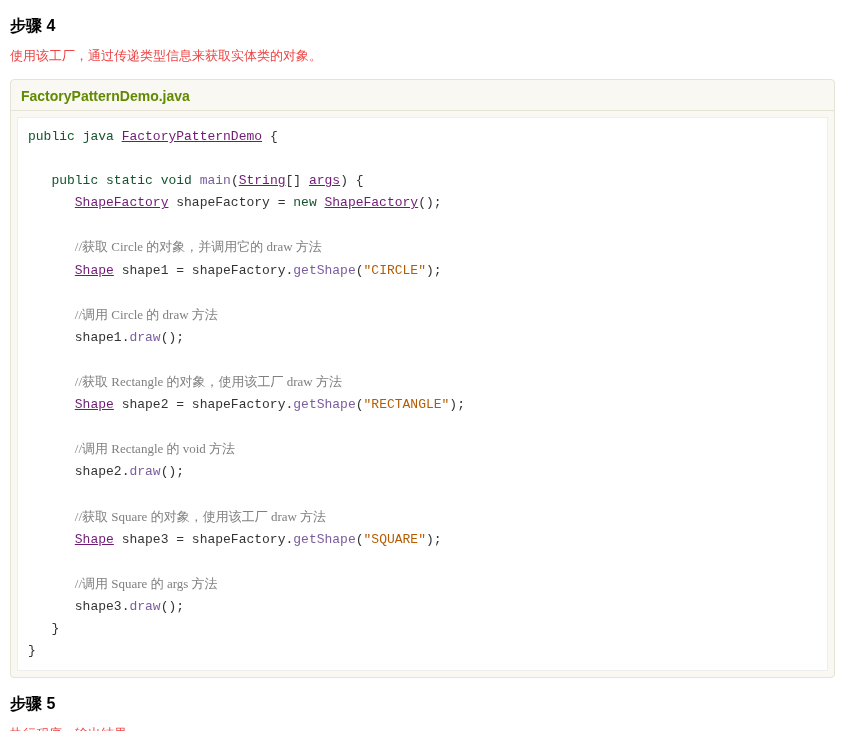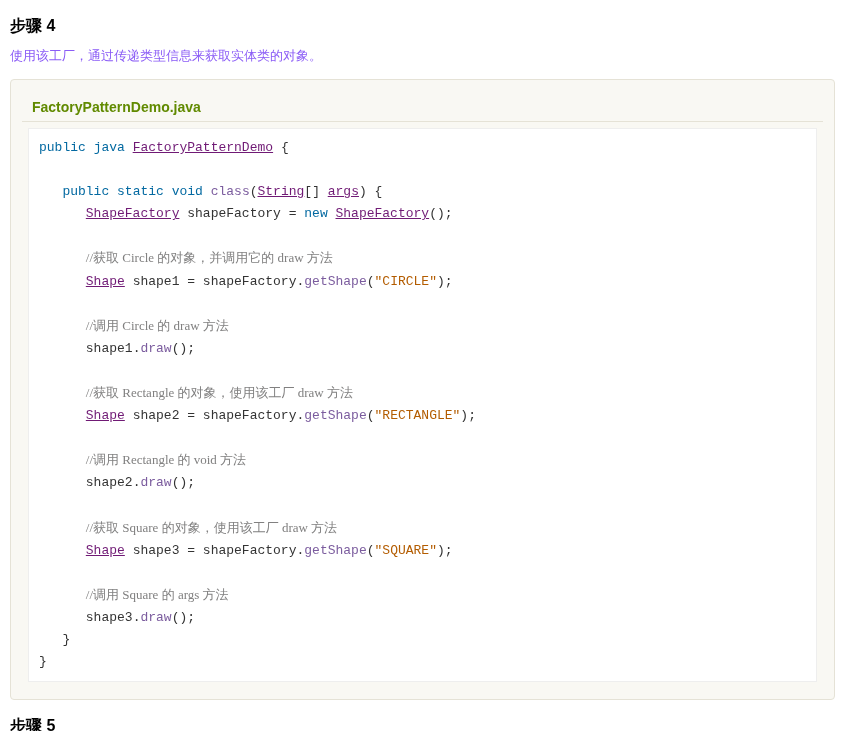--- a/index.html
+++ b/index.html
@@ -12,28 +12,28 @@
     width: 825px;
   }
   h2.step-heading {
     font-size: 16px;
     font-weight: bold;
     color: #000000;
     margin: 6px 0 10px 0;
   }
   p.desc {
     font-size: 13px;
-    color: #8b5cf6;
+    color: #ef4444;
     margin: 8px 0 14px 0;
   }
   .example-box {
     border: 1px solid #e5e2d6;
     background: #f9f8f3;
     border-radius: 4px;
-    padding: 11px;
+    padding: 0;
     margin-bottom: 16px;
   }
   .example-title {
     color: #618a00;
     font-weight: bold;
     font-size: 14px;
     padding: 8px 10px 6px 10px;
     border-bottom: 1px solid #e5e2d6;
   }
   .code-area {
@@ -41,37 +41,37 @@
     margin: 6px;
     border: 1px solid #eee;
     padding: 8px 10px;
     font-family: Consolas, "Courier New", monospace;
     font-size: 13px;
     line-height: 1.7;
     white-space: pre;
     overflow-x: auto;
     color: #333;
   }
-  .kw   { color: #0369a1; }     
+  .kw   { color: #14532d; }     
   .type { color: #701a75; text-decoration: underline; }     
   .func { color: #7b5c9e; }
   .cmt  { color: #818080; font-family: Liberation Serif, serif; }
   .str  { color: #b35c00; }
 </style>
 </head>
 <body>
 
 <h2 class="step-heading">步骤 4</h2>
 <p class="desc">使用该工厂，通过传递类型信息来获取实体类的对象。</p>
 
 <div class="example-box">
   <div class="example-title">FactoryPatternDemo.java</div>
   <div class="code-area"><span class="kw">public</span> <span class="kw">java</span> <span class="type">FactoryPatternDemo</span> {
 
-   <span class="kw">public</span> <span class="kw">static</span> <span class="kw">void</span> <span class="func">class</span>(<span class="type">String</span>[] <span class="type">args</span>) {
+   <span class="kw">public</span> <span class="kw">static</span> <span class="kw">void</span> <span class="func">main</span>(<span class="type">String</span>[] <span class="type">args</span>) {
       <span class="type">ShapeFactory</span> <span>shapeFactory</span> = <span class="kw">new</span> <span class="type">ShapeFactory</span>();
 
       <span class="cmt">//获取 Circle 的对象，并调用它的 draw 方法</span>
       <span class="type">Shape</span> <span>shape1</span> = <span>shapeFactory</span>.<span class="func">getShape</span>(<span class="str">"CIRCLE"</span>);
 
       <span class="cmt">//调用 Circle 的 draw 方法</span>
       <span>shape1</span>.<span class="func">draw</span>();
 
       <span class="cmt">//获取 Rectangle 的对象，使用该工厂 draw 方法</span>
       <span class="type">Shape</span> <span>shape2</span> = <span>shapeFactory</span>.<span class="func">getShape</span>(<span class="str">"RECTANGLE"</span>);

